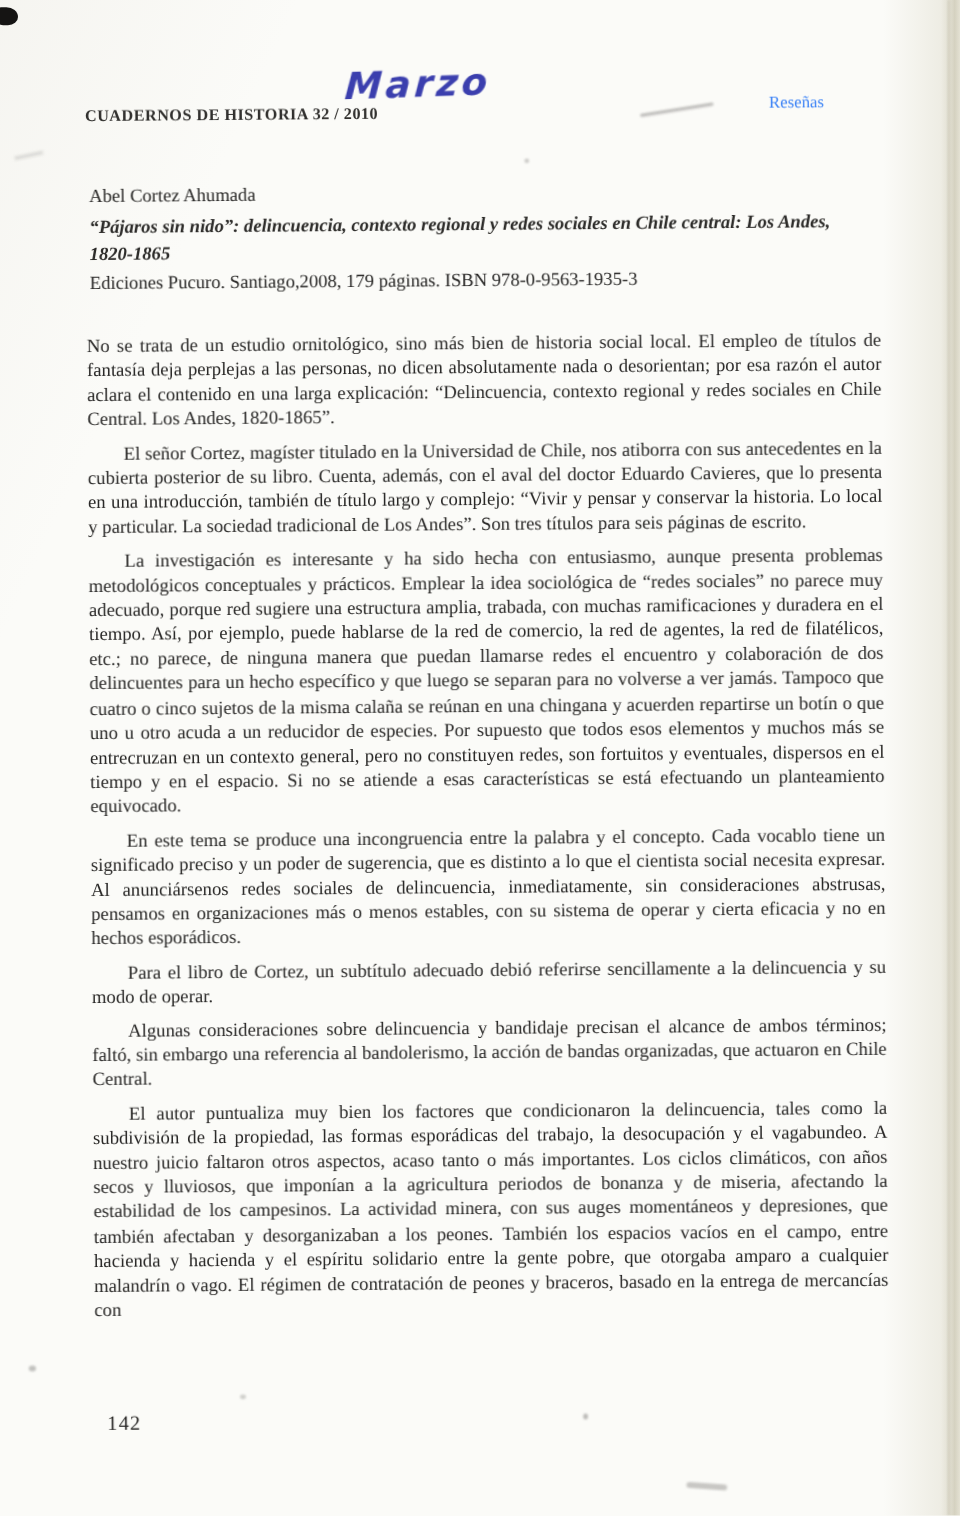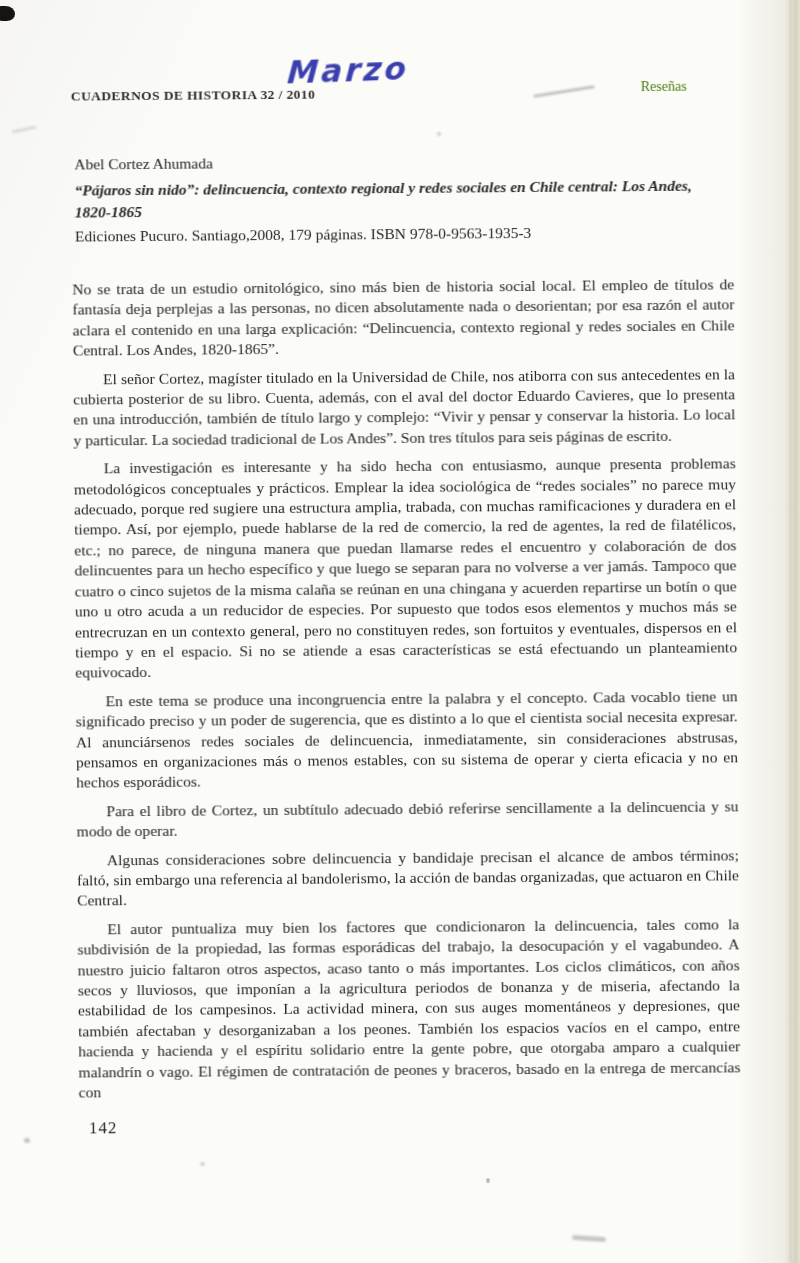--- a/index.html
+++ b/index.html
@@ -101,42 +101,42 @@
 
   .journal-header {
     left: 75px; top: 86px;
     font-size: 13.5px; font-weight: bold;
     letter-spacing: 0.4px;
     color: #302f2d;
   }
   .section-header {
     left: 645px; top: 81px;
     font-size: 14px;
-    color: #4d7c0f;
+    color: #3b82f6;
   }
 
   .author-name { left: 78px; top: 153px; font-size: 15.5px; }
   .book-title {
     left: 78px; top: 177px; width: 652px;
     font-size: 15.5px; font-style: italic; font-weight: bold;
     line-height: 22px;
     color: #2b2a28;
   }
   .imprint { left: 78px; top: 225px; font-size: 15.5px; }
 
   .review-body {
     left: 75px; top: 277px; width: 662px;
     font-size: 15.6px; line-height: 20.4px;
     text-align: justify;
     color: #282726;
   }
   .review-body p { margin: 0 0 8px 0; text-indent: 30px; }
   .review-body p.noindent { text-indent: 0; }
 
-  .page-number { left: 85px; top: 1116px; font-size: 17px; letter-spacing: 1px; }
+  .page-number { left: 85px; top: 1174px; font-size: 17px; letter-spacing: 1px; }
 </style>
 </head>
 <body>
 
 <div class="artifact blob-topleft"></div>
 <div class="artifact left-dash"></div>
 <div class="artifact dot-midpage"></div>
 <div class="artifact pencil-mark"></div>
 <div class="artifact left-speck"></div>
 <div class="artifact mid-speck"></div>

